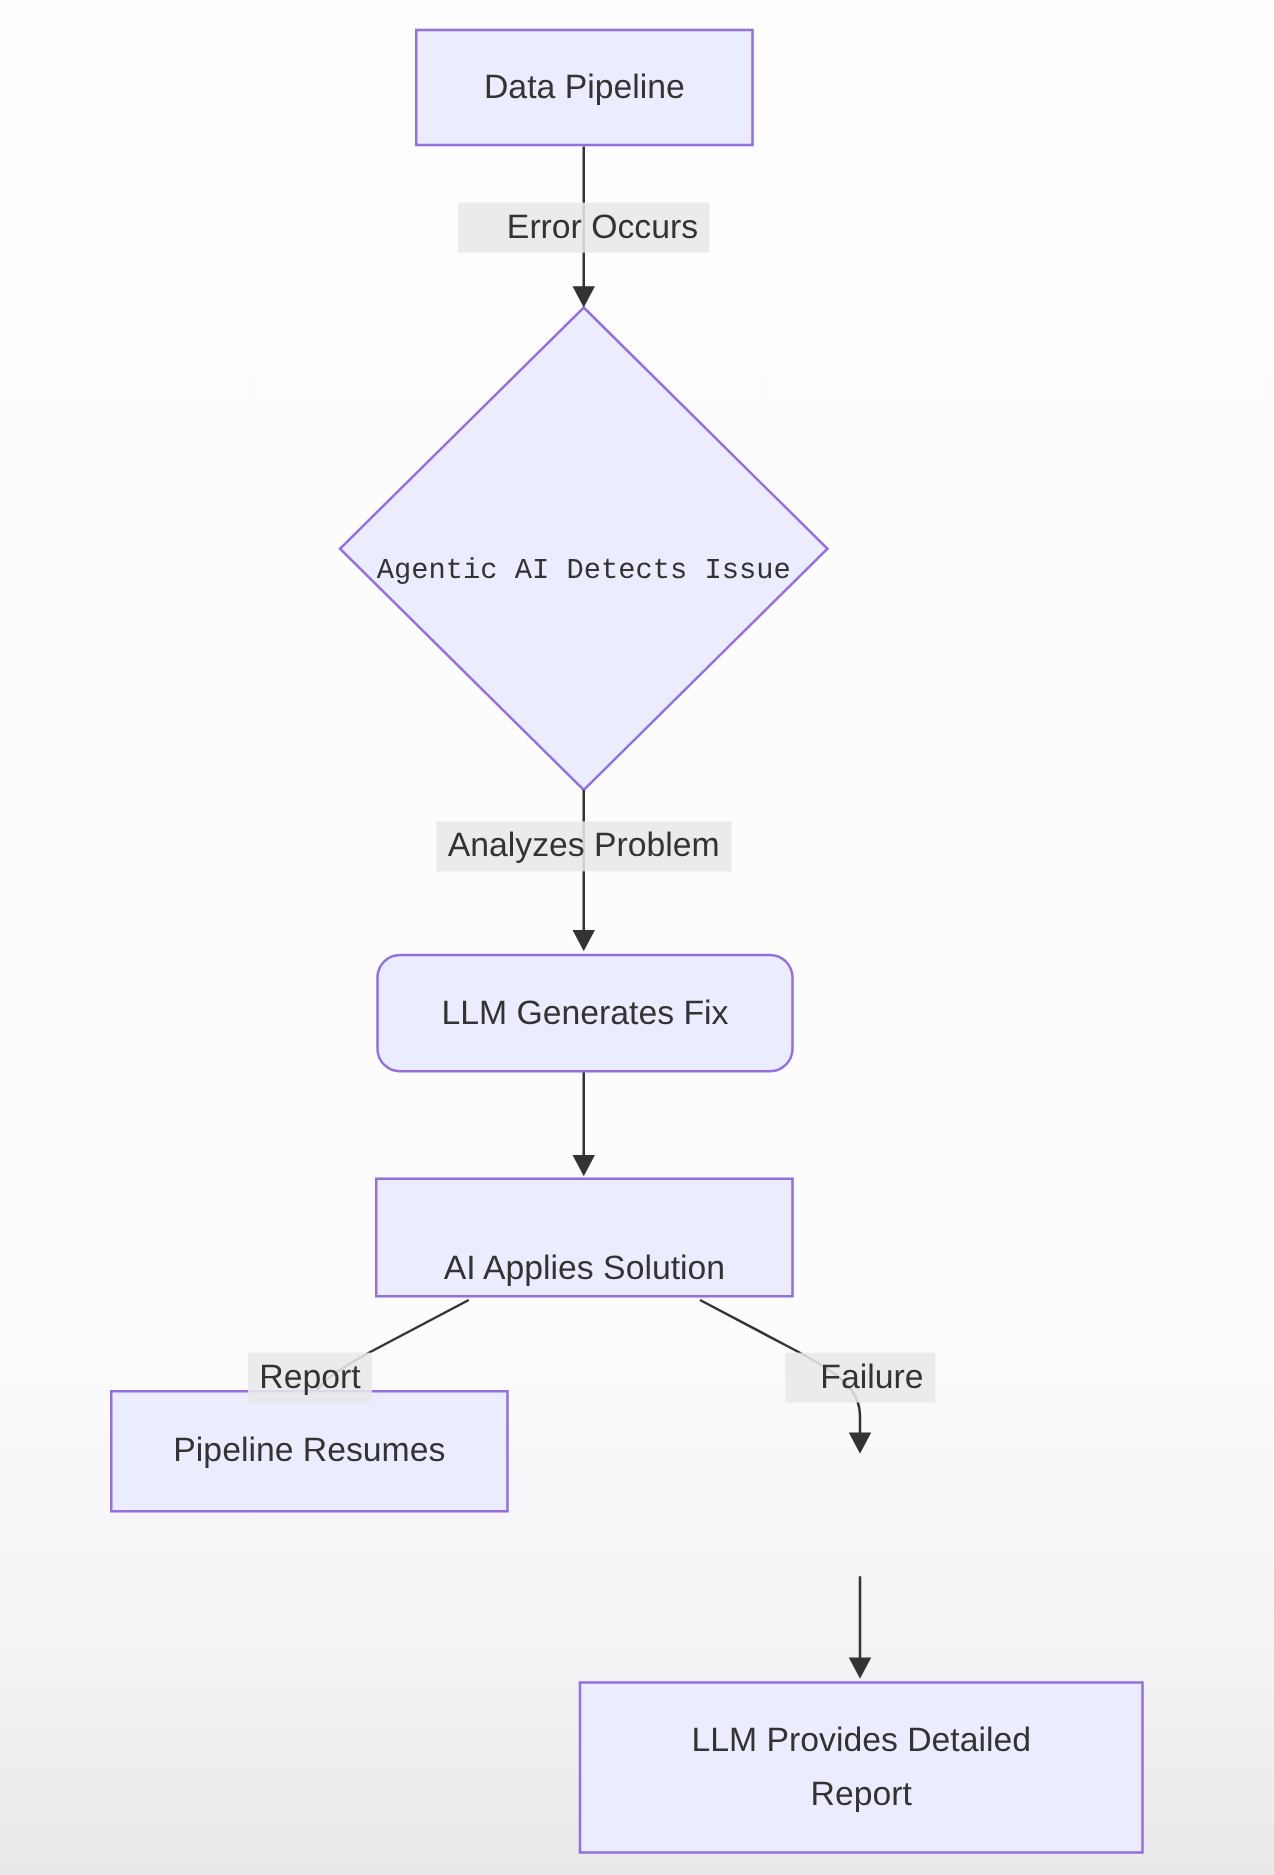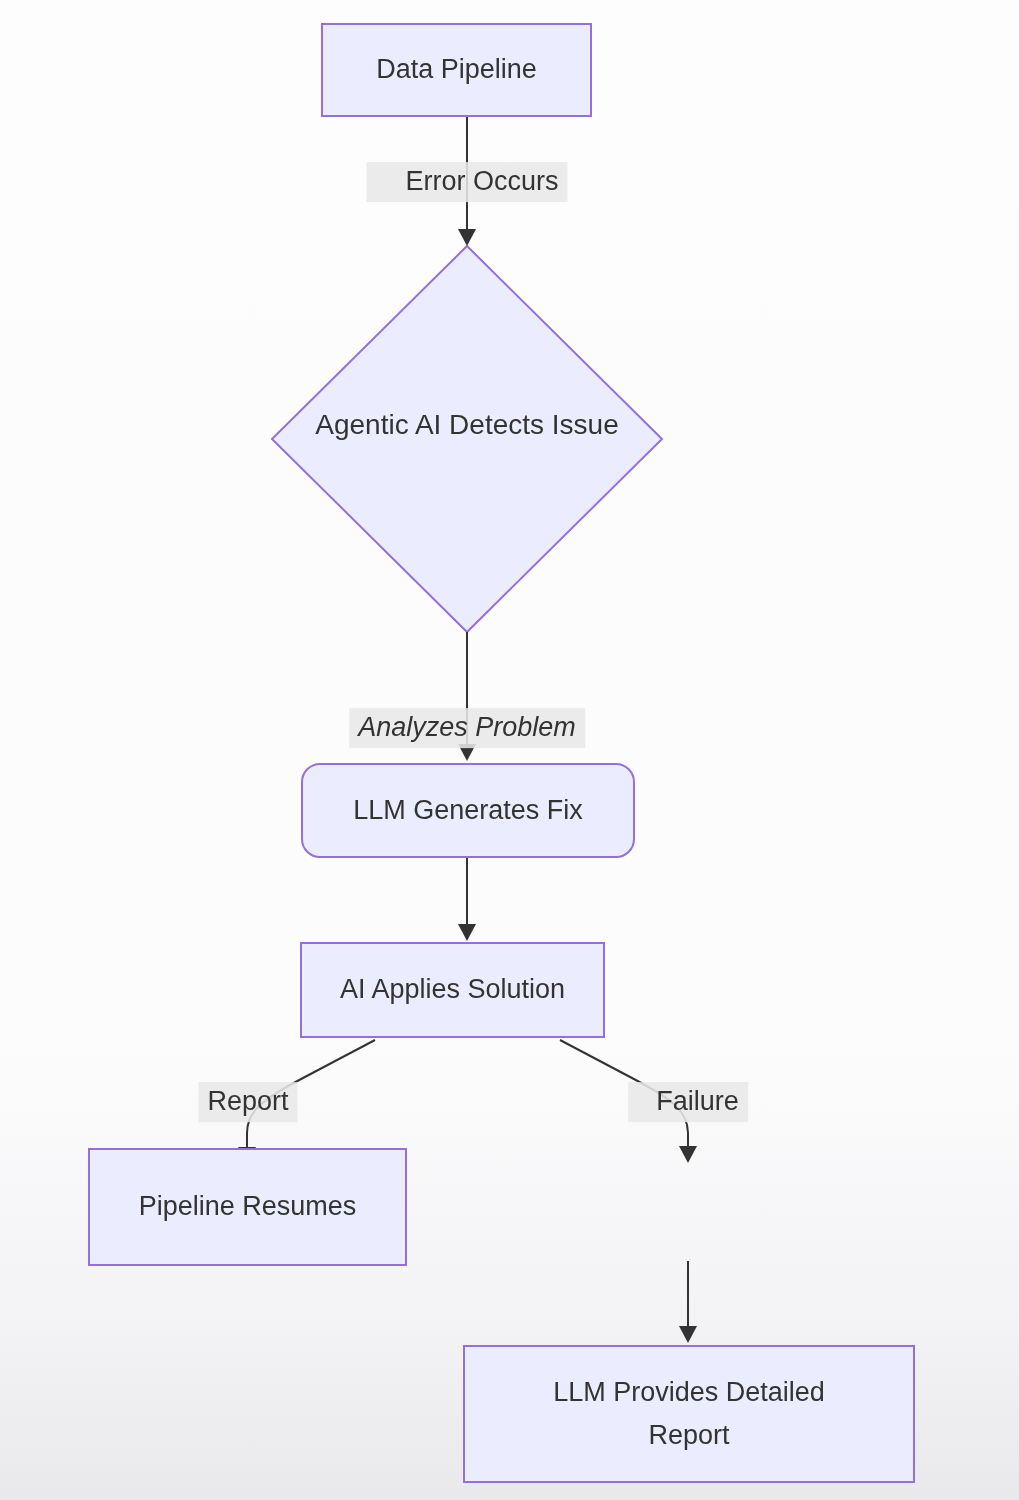--- a/index.html
+++ b/index.html
@@ -47,25 +47,26 @@
     align-items: center;
     justify-content: center;
     text-align: center;
     font-size: 27px;
     line-height: 1.6;
     color: #333333;
   }
   .diamond-label {
     position: absolute;
     display: flex;
-    align-items: flex-start;
+    align-items: flex-end;
     justify-content: center;
     text-align: center;
-    font-size: 28px;
+    font-size: 23px;
     color: #333333;
+    font-family: Liberation Mono, monospace;
   }
   .edge-label {
     position: absolute;
     transform: translate(-50%, -50%);
     background: rgba(232, 232, 232, 0.87);
     padding: 3px 9px;
     font-size: 27px;
     line-height: 1.25;
     white-space: nowrap;
     color: #333333;
@@ -96,49 +97,49 @@
     <path class="edge-path" d="M375,1040 L303,1078 C263,1099 247,1111 247,1133 L247,1148"></path>
     <polygon class="arrowhead" points="247,1164 238,1147 256,1147"></polygon>
 
     <path class="edge-path" d="M560,1040 L632,1078 C672,1099 688,1111 688,1133 L688,1147"></path>
     <polygon class="arrowhead" points="688,1163 679,1146 697,1146"></polygon>
 
     <path class="edge-path" d="M688,1261 L688,1328"></path>
     <polygon class="arrowhead" points="688,1343 679,1326 697,1326"></polygon>
   </svg>
 
-  <div class="node" style="left:321px; top:23px; width:271px; height:94px;">
+  <div class="node" style="left:332px; top:23px; width:271px; height:94px;">
     <span>Data Pipeline</span>
   </div>
 
   <div class="diamond-label" style="left:277px; top:409px; width:380px; height:60px;">
     <span>Agentic AI Detects Issue</span>
   </div>
 
   <div class="node" style="left:301px; top:763px; width:334px; height:95px;border-radius:19px;">
     <span>LLM Generates Fix</span>
   </div>
 
-  <div class="node" style="left:300px; top:942px; width:305px; height:96px;">
+  <div class="node" style="left:300px; top:942px; width:335px; height:96px;align-items:flex-end;">
     <span>AI Applies Solution</span>
   </div>
 
-  <div class="node" style="left:88px; top:1148px; width:319px; height:118px;">
+  <div class="node" style="left:88px; top:1112px; width:319px; height:98px;">
     <span>Pipeline Resumes</span>
   </div>
 
 
   <div class="node" style="left:463px; top:1345px; width:452px; height:138px;">
     <span>
       <span class="report-line">LLM Provides Detailed</span>
       <span class="report-line">Report</span>
     </span>
   </div>
 
   <div class="edge-label" style="left:467px; top:182px;padding-left:39px;">Error Occurs</div>
 
-  <div class="edge-label" style="left:467px; top:728px;font-style:italic;">Analyzes Problem</div>
+  <div class="edge-label" style="left:467px; top:677px;">Analyzes Problem</div>
 
   <div class="edge-label" style="left:248px; top:1102px;">Report</div>
 
   <div class="edge-label" style="left:688px; top:1102px;padding-left:28px;">Failure</div>
 
 </div>
 
 </body></html>

